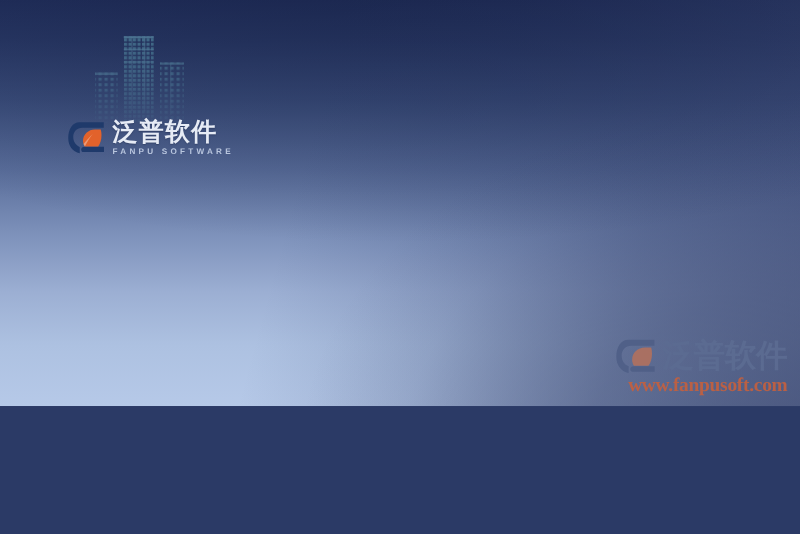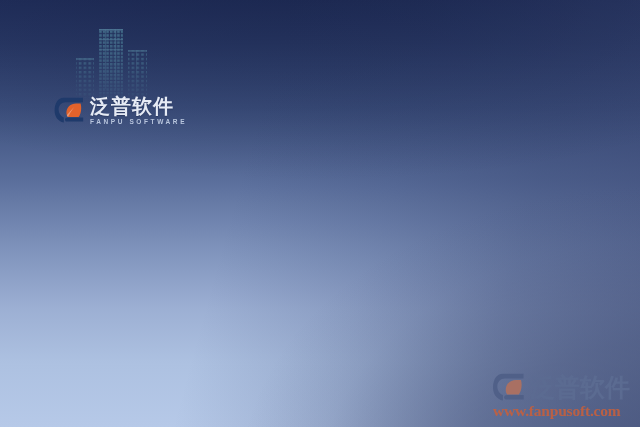--- a/index.html
+++ b/index.html
@@ -7,21 +7,21 @@
     padding: 0;
     background: #2b3a66;
   }
   body {
     font-family: "Liberation Sans", "DejaVu Sans", sans-serif;
   }
 
   .banner {
     position: relative;
     width: 640px;
-    height: 427px;
+    height: 325px;
     overflow: hidden;
     background: #3d5386;
   }
 
   
   .bg-base {
     position: absolute;
     inset: 0;
     background: linear-gradient(180deg,
         #22305e 0%,
@@ -146,21 +146,21 @@
     letter-spacing: 0px;
     line-height: 1;
   }
   .wm-url {
     margin-top: 1px;
     font-family: "Liberation Serif", "DejaVu Serif", serif;
     font-size: 15.5px;
     font-weight: bold;
     color: #c3603f;
     letter-spacing: -0.2px;
-    text-align: left;
+    text-align: right;
     padding-left: 1px;
     line-height: 1.05;
   }
 </style>
 </head>
 <body>
 
 <div class="banner">
 
   <div class="bg-base"></div>

